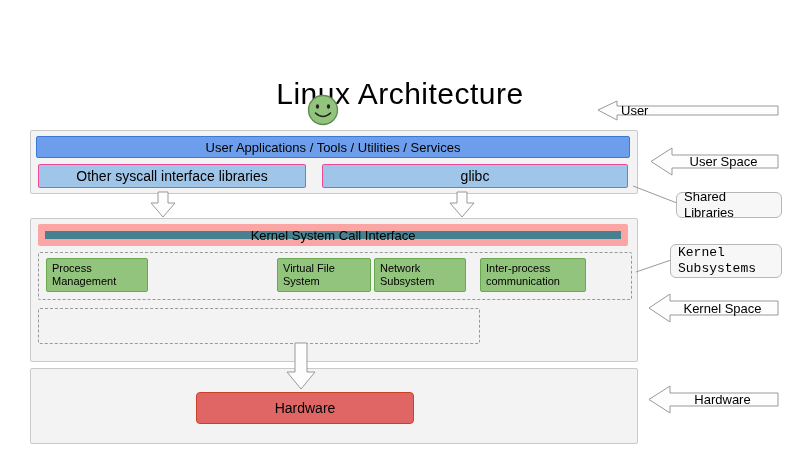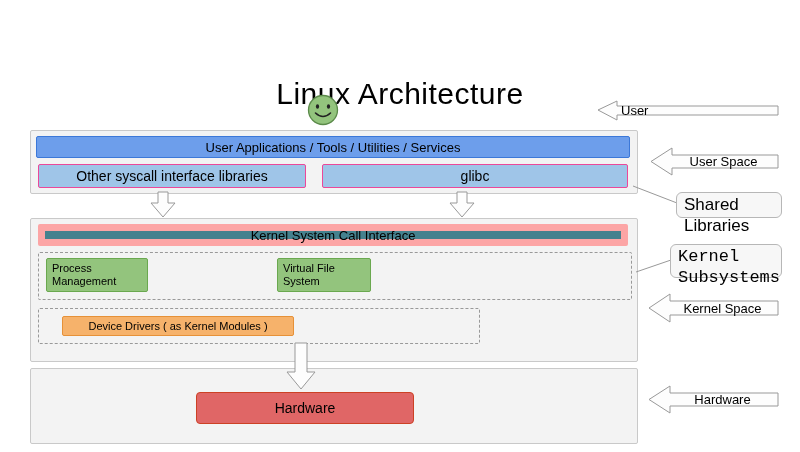--- a/index.html
+++ b/index.html
@@ -38,21 +38,21 @@
   }
   .arrow-label{
     position:absolute;top:0;left:0;right:0;bottom:0;
     display:flex;align-items:center;justify-content:center;
     font-size:13px;pointer-events:none;
   }
   .arrow-label.left-align{justify-content:flex-start;padding-left:24px;}
   .arrow-label.shaft-offset{padding-left:18px;}
   .callout{
     background:#f7f7f7;border:1px solid #b7b7b7;border-radius:6px;
-    font-size:17px;line-height:1.25;display:flex;
+    font-size:13px;line-height:1.25;display:flex;align-items:center;
     padding:1px 7px;
   }
   svg{display:block;}
 </style>
 </head>
 <body>
 
 <div id="canvas">
 
   <div class="abs title">Linux Architecture</div>
@@ -87,26 +87,29 @@
   </div>
 
   <div class="abs dotted-box" style="left:38px;top:252px;width:594px;height:48px;"></div>
 
   <div class="abs green-box" style="left:46px;top:258px;width:102px;height:34px;">
     <span>Process Management</span>
   </div>
   <div class="abs green-box" style="left:277px;top:258px;width:94px;height:34px;">
     <span>Virtual File System</span>
   </div>
+  <div class="abs green-box" style="left:374px;top:258px;width:92px;height:34px;">
+    <span>Network Subsystem</span>
+  </div>
+  <div class="abs green-box" style="left:480px;top:258px;width:106px;height:34px;">
+    <span>Inter-process communication</span>
+  </div>
 
   <div class="abs dotted-box" style="left:38px;top:308px;width:442px;height:36px;"></div>
 
-  <div class="abs orange-box" style="left:62px;top:316px;width:232px;height:20px;">
-    <span>Device Drivers ( as Kernel Modules )</span>
-  </div>
 
   <div class="abs panel" style="left:30px;top:368px;width:608px;height:76px;"></div>
 
   <div class="abs hw-box" style="left:196px;top:392px;width:218px;height:32px;">
     <span>Hardware</span>
   </div>
 
   <div class="abs" style="left:150px;top:191px;width:26px;height:27px;">
     <svg width="26" height="27" viewBox="0 0 26 27">
       <polygon points="8,1 18,1 18,12 25,12 13,26 1,12 8,12" fill="#fdfdfd" stroke="#999" stroke-width="1"></polygon>

